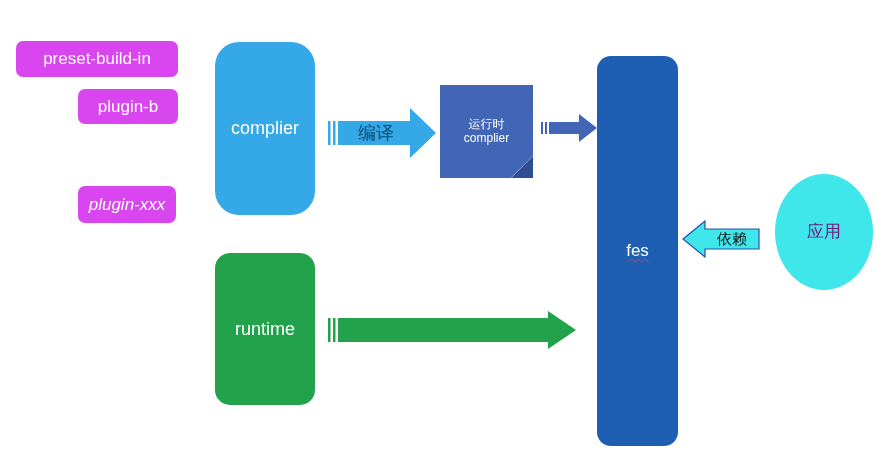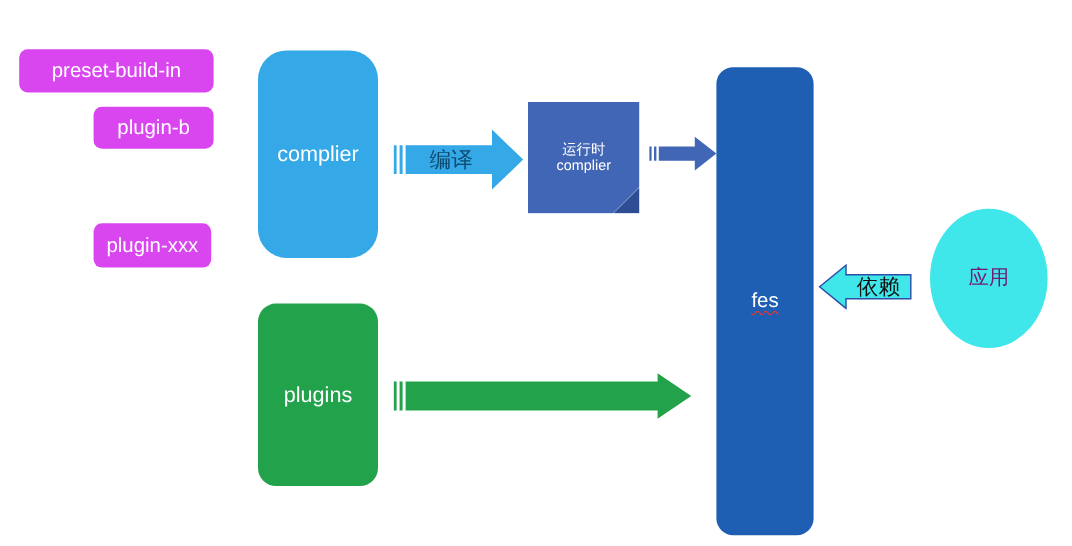--- a/index.html
+++ b/index.html
@@ -32,21 +32,21 @@
   .chip {
     background: #d946ef;
     border-radius: 7px;
     font-size: 17px;
     font-weight: 400;
     padding: 0 6px;
   }
   #chip-preset { left: 16px;  top: 41px;  width: 162px; height: 36px; }
   #chip-b      { left: 78px;  top: 89px;  width: 100px; height: 35px; }
   #chip-c      { left: 78px;  top: 137px; width: 100px; height: 35px; }
-  #chip-xxx    { left: 78px;  top: 186px; width:  98px; height: 37px; line-height: 1.05; }
+  #chip-xxx    { left: 78px;  top: 186px; width:  98px; height: 37px; line-height: 1.05; font-style: italic; }
 
   
   #box-complier {
     left: 215px; top: 42px; width: 100px; height: 173px;
     background: #35a8e8;
     border-radius: 24px;
     font-size: 18px;
   }
 
   
@@ -110,21 +110,21 @@
 
   
   #arrow-depend {
     position: absolute;
     left: 682px; top: 220px; width: 78px; height: 38px;
   }
   #arrow-depend .label {
     position: absolute;
     left: 22px; top: 0; width: 56px; height: 38px;
     display: flex; align-items: center; justify-content: center;
-    color: #111111; font-size: 18px;
+    color: #111111; font-size: 15px;
   }
 
   
   #ellipse-app {
     left: 775px; top: 174px; width: 98px; height: 116px;
     background: #3fe6ea;
     border-radius: 50%;
     color: #701a75;
     font-size: 17px;
   }
@@ -145,21 +145,21 @@
 
   <div class="node chip" id="chip-xxx">
     <span>plugin-xxx</span>
   </div>
 
   <div class="node" id="box-complier">
     <span>complier</span>
   </div>
 
   <div class="node" id="box-runtime">
-    <span>plugins</span>
+    <span>runtime</span>
   </div>
 
   <div id="arrow-compile">
     <svg width="108" height="50" viewBox="0 0 108 50">
       <polygon points="0,13 2.5,13 2.5,37 0,37" fill="#35a8e8"></polygon>
       <polygon points="5,13 7.5,13 7.5,37 5,37" fill="#35a8e8"></polygon>
       <polygon points="10,13 82,13 82,0 108,25 82,50 82,37 10,37" fill="#35a8e8"></polygon>
     </svg>
     <div class="label">
       <span>编译</span>

